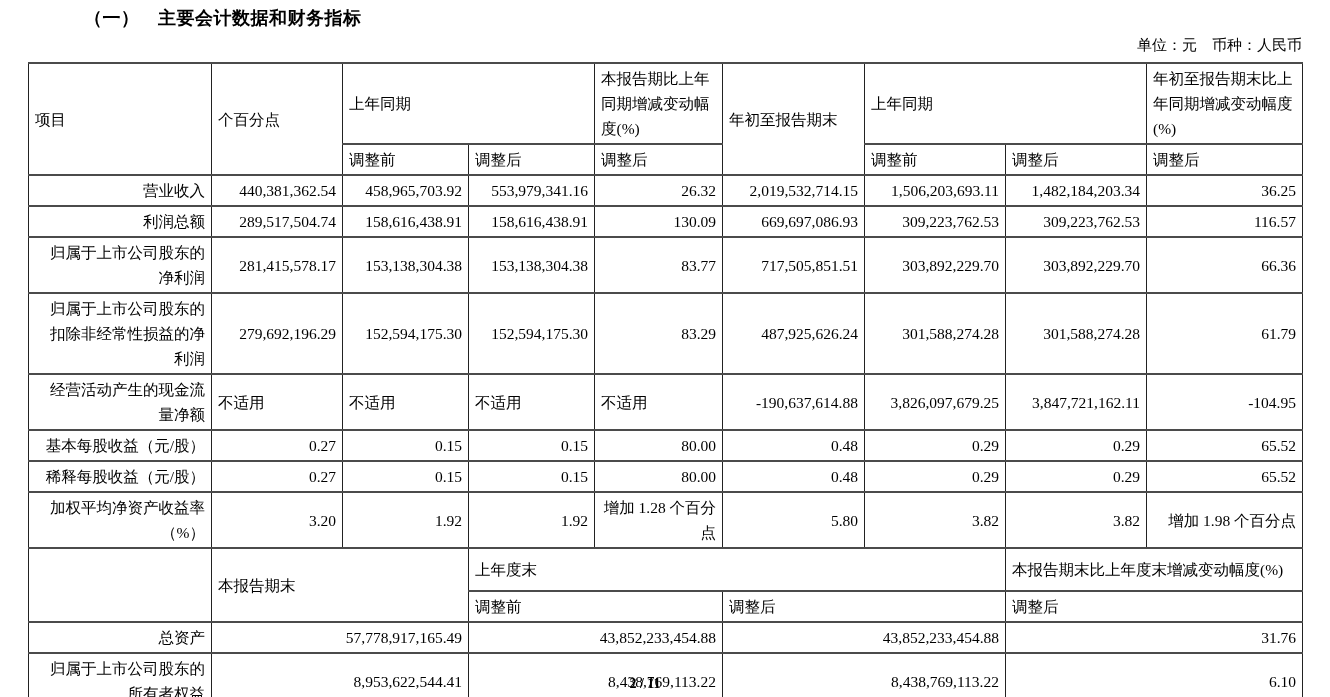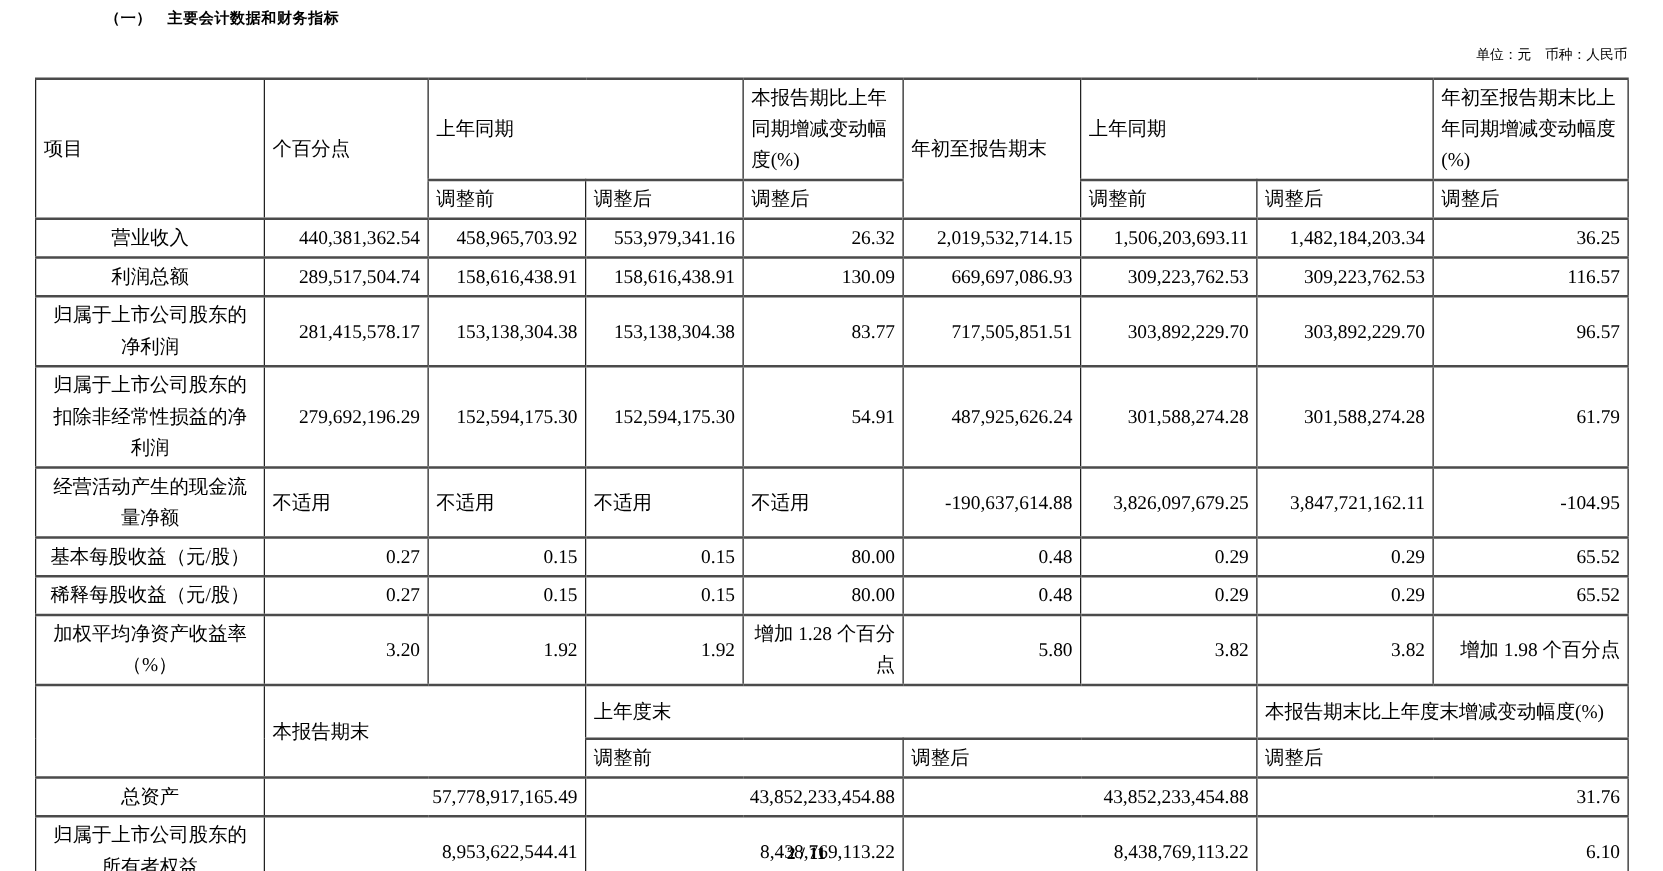--- a/index.html
+++ b/index.html
@@ -2,39 +2,39 @@
 <html><head>
 <meta charset="utf-8">
 <style>
   html,body{margin:0;padding:0;background:#fff;}
   body{
     width:1330px;height:697px;position:relative;overflow:hidden;
     font-family:"Liberation Serif","DejaVu Serif",serif;color:#000;
   }
   .title{
     position:absolute;left:84px;top:6px;
-    font-size:12px;font-weight:bold;letter-spacing:.5px;
+    font-size:18px;font-weight:bold;letter-spacing:.5px;
   }
   .unit-note{
-    position:absolute;right:28px;top:36px;font-size:11px;
+    position:absolute;right:28px;top:36px;font-size:15px;
   }
   table.fin{
     position:absolute;left:28px;top:62px;width:1274px;
     border-collapse:collapse;table-layout:fixed;
     font-size:15.5px;line-height:25px;
   }
   table.fin{border:1.5px solid #3a3a3a;border-bottom:3px solid #3a3a3a;}
   table.fin td{
     border-left:1px solid #222;border-right:1px solid #222;
     border-top:2px solid #4b4b4b;border-bottom:2px solid #4b4b4b;
     padding:2px 6px;vertical-align:middle;overflow:hidden;
   }
   td.c{}
   td.r{text-align:right;}
-  td.l{text-align:center;padding-left:8px;padding-right:16px;}
+  td.l{text-align:right;padding-left:8px;padding-right:16px;}
   tr.rh76{height:76px} tr.rh27{height:27px} tr.rh50{height:50px}
   tr.rh76b{height:74px} tr.rh54{height:54px} tr.rh57{height:40px}
   tr.rh44{height:43px} tr.rh30{height:30px} tr.rh55{height:55px}
   .footer{
     position:absolute;left:0;top:676px;width:1290px;
     text-align:center;font-size:14px;font-weight:bold;
   }
 </style>
 </head>
 <body>
@@ -98,28 +98,28 @@
   </tr>
   <tr class="rh50">
     <td class="l">归属于上市公司股东的净利润</td>
     <td class="r">281,415,578.17</td>
     <td class="r">153,138,304.38</td>
     <td class="r">153,138,304.38</td>
     <td class="r">83.77</td>
     <td class="r">717,505,851.51</td>
     <td class="r">303,892,229.70</td>
     <td class="r">303,892,229.70</td>
-    <td class="r">96.57</td>
+    <td class="r">66.36</td>
   </tr>
   <tr class="rh76b">
     <td class="l">归属于上市公司股东的扣除非经常性损益的净利润</td>
     <td class="r">279,692,196.29</td>
     <td class="r">152,594,175.30</td>
     <td class="r">152,594,175.30</td>
-    <td class="r">54.91</td>
+    <td class="r">83.29</td>
     <td class="r">487,925,626.24</td>
     <td class="r">301,588,274.28</td>
     <td class="r">301,588,274.28</td>
     <td class="r">61.79</td>
   </tr>
   <tr class="rh54">
     <td class="l">经营活动产生的现金流量净额</td>
     <td class="c">不适用</td>
     <td class="c">不适用</td>
     <td class="c">不适用</td>

